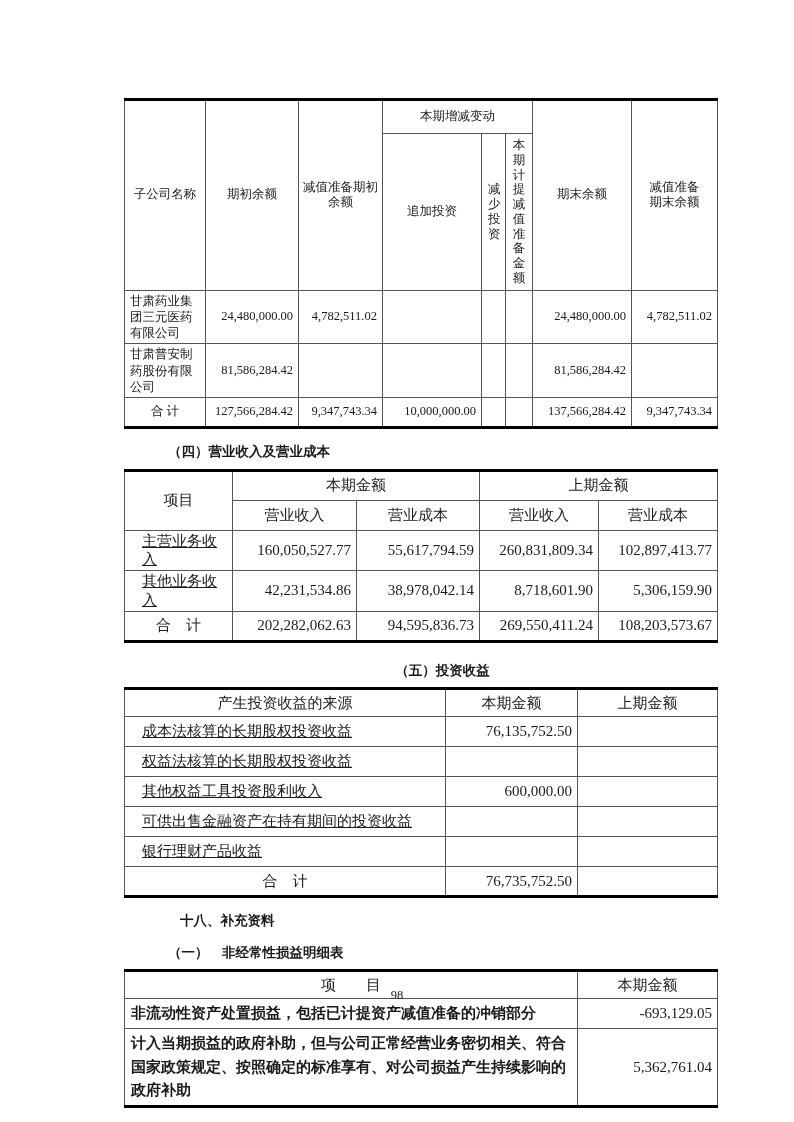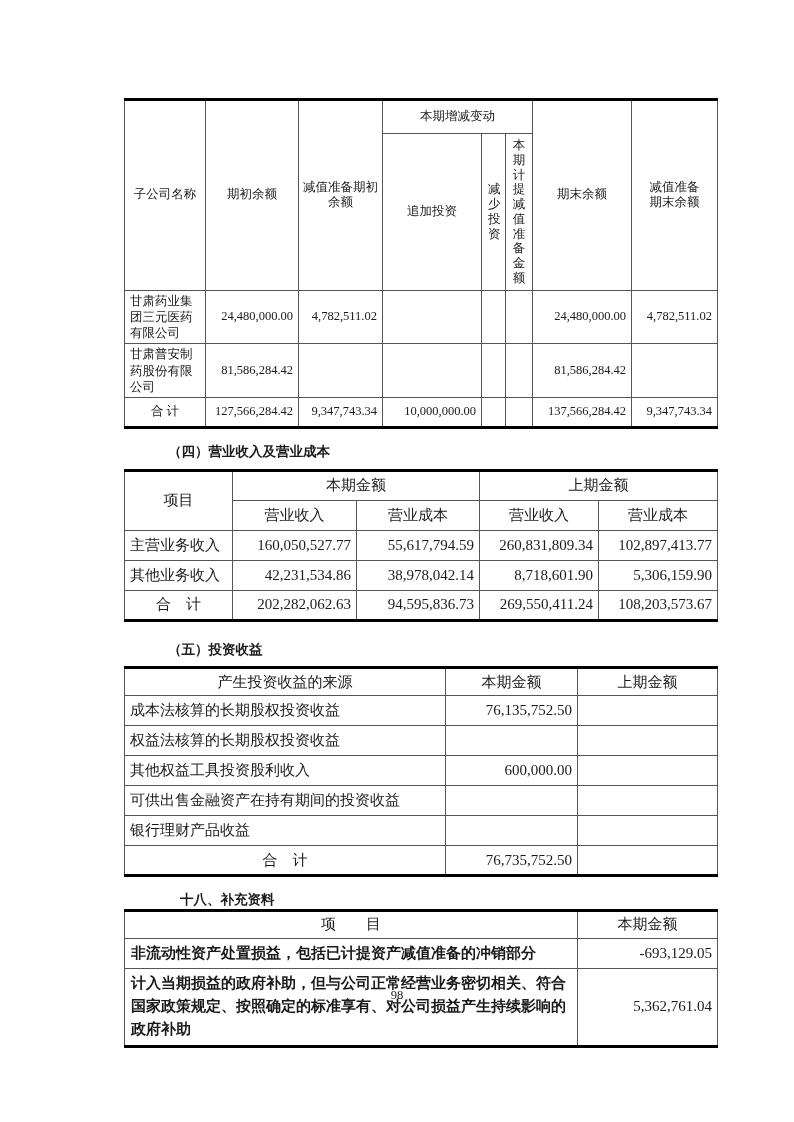--- a/index.html
+++ b/index.html
@@ -30,21 +30,21 @@
     font-size: 13px;
     line-height: 1.25;
     vertical-align: middle;
     text-align: center;
     padding: 1px 4px;
     overflow: hidden;
   }
   .t1 { margin-top: 98px; }
   .t1 td { font-size: 12.5px; }
   .num { text-align: right; font-size: 12.5px; padding-right: 5px; letter-spacing: 0; }
-  .left { text-align: left; padding-left: 5px; }
+  .left { text-align: left; padding-left: 17px; text-decoration: underline; }
   .name { text-align: left; padding: 2px 3px 2px 5px; word-break: break-all; line-height: 1.3; }
   .prewrap { white-space: pre-line; }
   .vert {
     padding: 4px 6px;
     word-break: break-all;
     line-height: 1.18;
     text-align: center;
   }
   .hA { height: 34px; }
   .hB { height: 152px; }
@@ -52,21 +52,21 @@
   .r48 { height: 48px; }
   .r30 { height: 30px; }
   .r28 { height: 28px; }
   .r50 { height: 50px; }
   .sec-title {
     font-weight: bold;
     font-size: 13.5px;
     line-height: 1.3;
   }
   .title4 { margin: 14px 0 8px 44px; }
-  .title5 { margin: 19px 0 8px 44px; }
+  .title5 { margin: 19px 0 8px 44px; text-align: center; }
   .title18 { margin: 14px 0 0 56px; }
   .title18-1 { margin: 14px 0 8px 44px; }
   .t4 td, .t5 td, .t6 td { font-size: 15px; }
   .t6 .body-text { text-align: left; padding: 3px 8px 3px 6px; line-height: 1.55; font-weight: bold; }
   .page-number {
     position: absolute;
     left: 0; right: 0;
     top: 988px;
     text-align: center;
     font-size: 12.5px;
@@ -223,20 +223,21 @@
       </tr>
       <tr class="r30">
         <td>合　计</td>
         <td class="num">76,735,752.50</td>
         <td class="num"></td>
       </tr>
     </tbody>
       </table>
 
     <div class="sec-title title18">十八、补充资料</div>
+    <div class="sec-title title18-1">（一）　非经常性损益明细表</div>
     <table class="t6">
       <colgroup>
         <col style="width:453px">
           <col style="width:140px">
       </colgroup>
       <tbody>
           <tr class="r28">
         <td>项　　目</td>
         <td>本期金额</td>
       </tr>

